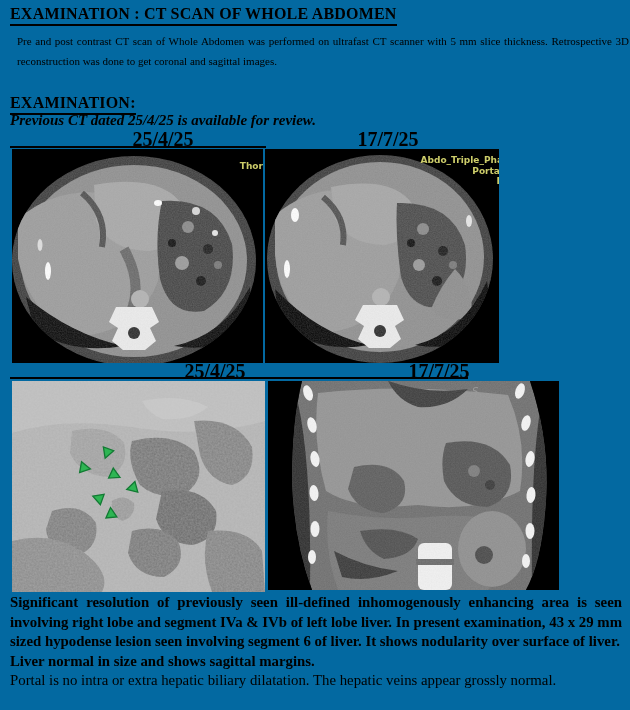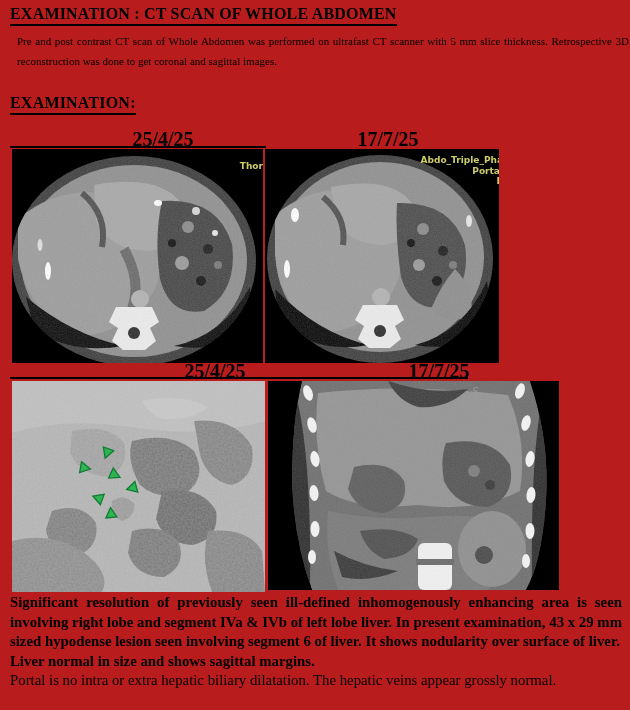--- a/index.html
+++ b/index.html
@@ -1,17 +1,17 @@
 <!DOCTYPE html>
 <html><head>
 <meta charset="utf-8">
 <style>
   html,body{margin:0;padding:0;background:#fff;}
   .page{
-    position:relative;width:630px;height:710px;background:#b91c1c;
+    position:relative;width:630px;height:710px;background:#0369a1;
     font-family:"Liberation Serif",serif;color:#000;overflow:hidden;
   }
   .abs{position:absolute;}
   .heading{
     font-weight:bold;font-size:16px;letter-spacing:.2px;
     border-bottom:2px solid #000;padding-bottom:1px;display:inline-block;
   }
   .body-par{
     font-size:11px;line-height:19.5px;text-align:justify;margin:7px;
   }
@@ -45,20 +45,21 @@
   <div class="abs" style="left:10px;top:5px;">
     <span class="heading">EXAMINATION : CT SCAN OF WHOLE ABDOMEN</span>
   </div>
 
   <p class="body-par abs" style="left:10px;top:25px;width:612px;">Pre and post contrast CT scan of Whole Abdomen was performed on ultrafast CT scanner with 5 mm slice thickness. Retrospective 3D reconstruction was done to get coronal and sagittal images.</p>
 
   <div class="abs" style="left:10px;top:94px;">
     <span class="heading">EXAMINATION:</span>
   </div>
 
+  <div class="abs prior-note" style="left:10px;top:112px;">Previous CT dated 25/4/25 is available for review.</div>
 
   <span class="date-label abs" style="left:108px;top:128px;width:110px;">25/4/25</span>
   <span class="date-label underlined abs" style="left:352px;top:128px;width:72px;">17/7/25</span>
   <div class="hline abs" style="left:10px;top:146px;width:256px;"></div>
 
   <div class="ct-frame" style="left:12px;top:149px;width:251px;height:214px;">
     <svg viewBox="0 0 251 214" preserveAspectRatio="none">
       <defs>
         <filter id="gr1" x="0" y="0" width="100%" height="100%">
           <feTurbulence type="fractalNoise" baseFrequency="0.85" numOctaves="2" seed="7" stitchTiles="stitch"></feTurbulence>

